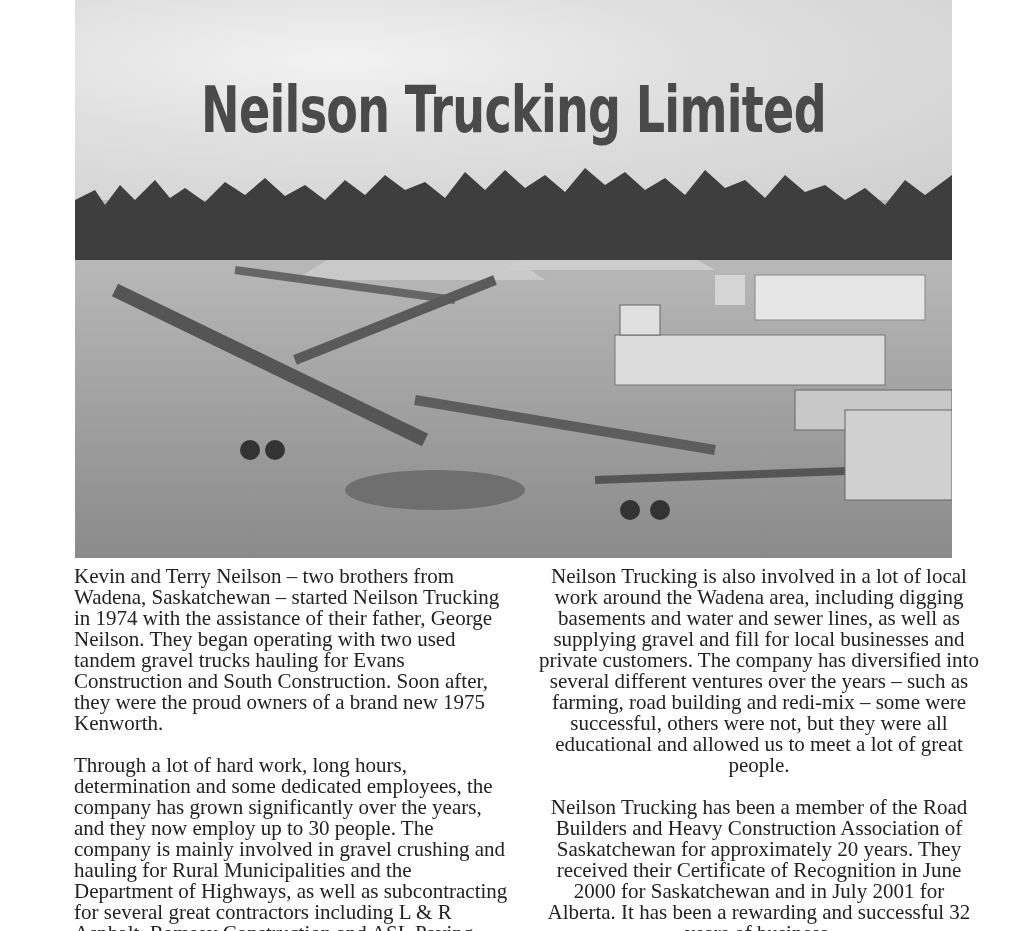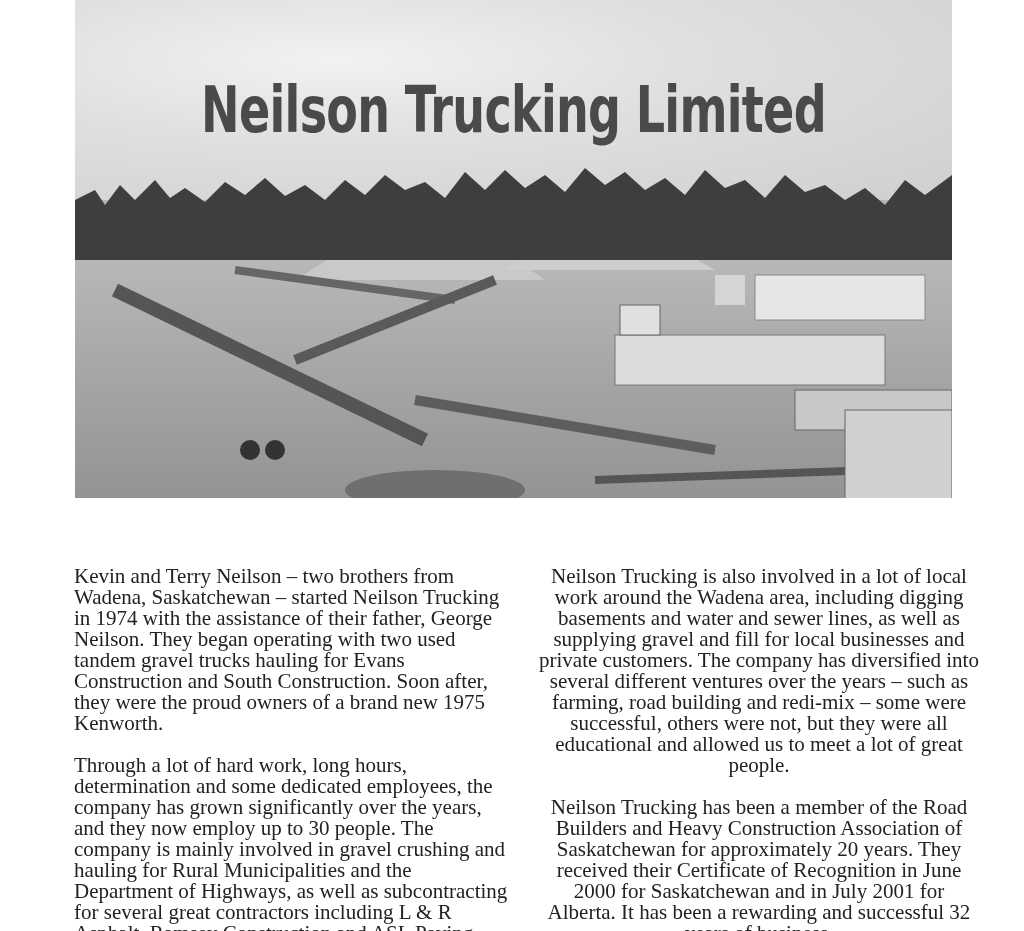--- a/index.html
+++ b/index.html
@@ -1,18 +1,18 @@
 <!DOCTYPE html>
 <html><head>
 <meta charset="utf-8">
 <style>
   html, body { margin:0; padding:0; background:#ffffff; }
   body { width:1024px; height:931px; position:relative; overflow:hidden; font-family:"Liberation Serif", serif; }
   .photo {
-    position:absolute; left:75px; top:0; width:877px; height:498px; overflow:hidden;
+    position:absolute; left:75px; top:0; width:877px; height:558px; overflow:hidden;
     background: linear-gradient(180deg, #e4e4e4 0%, #d8d8d8 20%, #cfcfcf 30%, #bdbdbd 34%, #b0b0b0 45%, #a8a8a8 60%, #8f8f8f 80%, #9a9a9a 100%);
   }
   .sky { position:absolute; left:0; top:0; width:100%; height:200px;
     background: radial-gradient(ellipse at 30% 30%, #f2f2f2 0%, #e0e0e0 40%, #cfcfcf 100%); }
   .trees { position:absolute; left:0; top:160px; width:100%; height:110px; }
   .ground { position:absolute; left:0; top:260px; width:100%; height:300px;
     background: linear-gradient(180deg, #b8b8b8 0%, #a5a5a5 40%, #8a8a8a 100%); }
   .title {
     position:absolute; left:0; right:0; top:78px; text-align:center;
     font-family:"DejaVu Sans", sans-serif; font-weight:bold; font-size:64px; letter-spacing:-1px;

